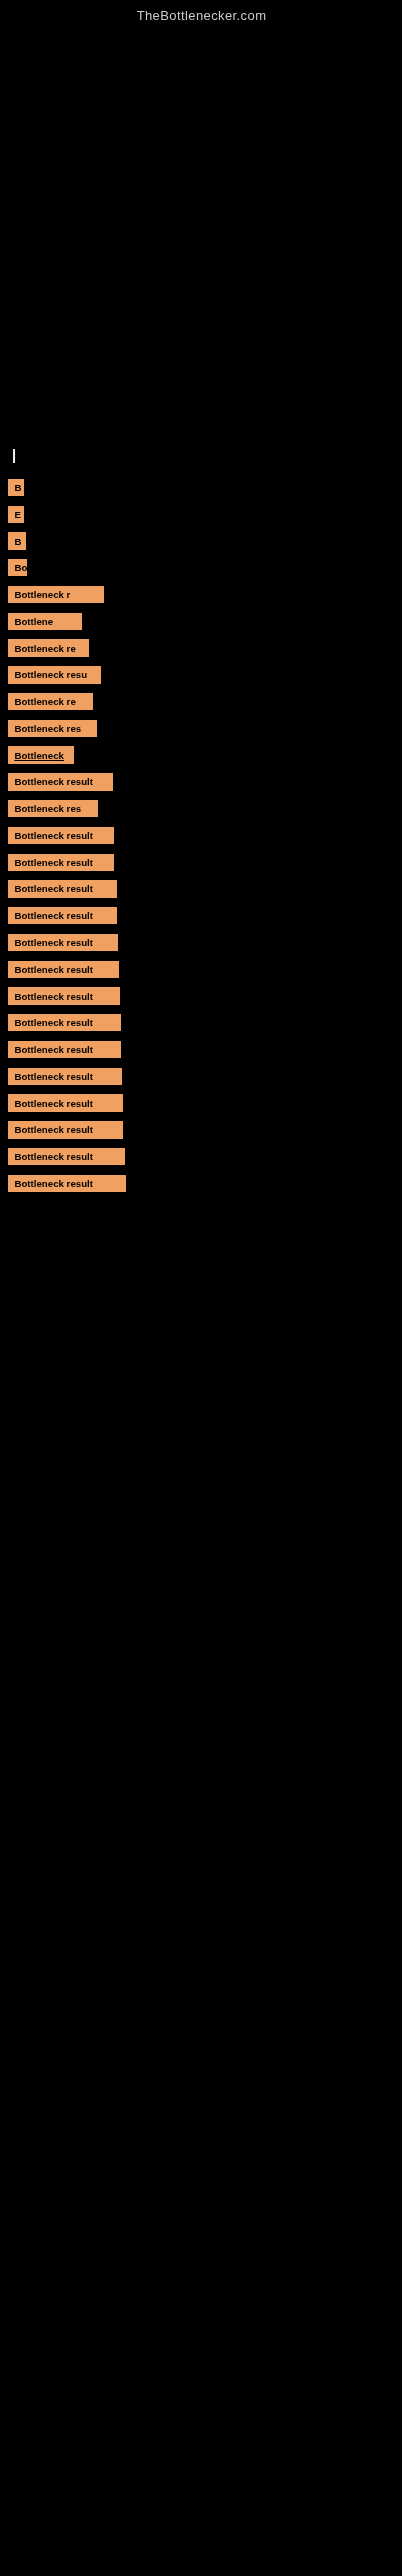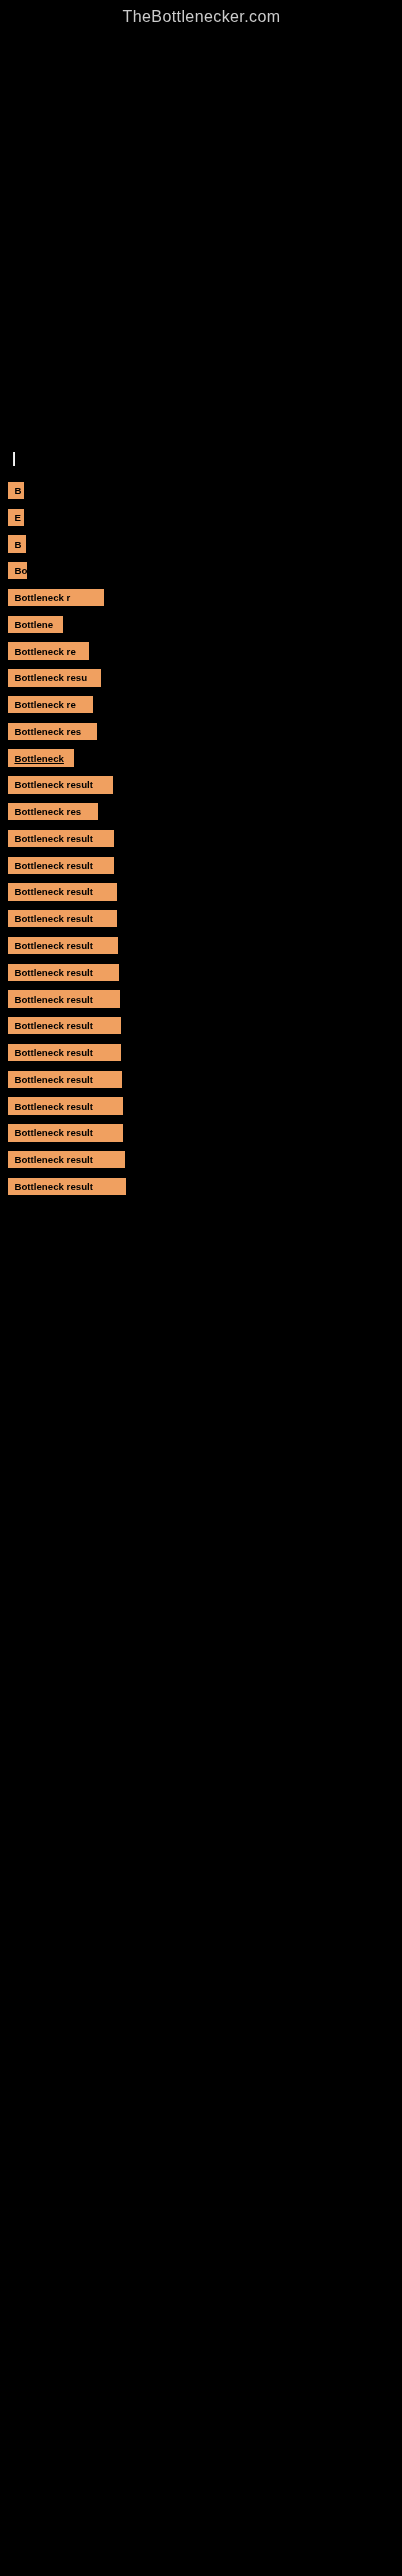--- a/index.html
+++ b/index.html
@@ -5,21 +5,21 @@
     * { margin: 0; padding: 0; box-sizing: border-box; }
     body {
       background-color: #000;
       width: 403px;
       min-height: 2576px;
       font-family: Arial, sans-serif;
       position: relative;
     }
     .site-title {
       color: #ccc;
-      font-size: 16px;
+      font-size: 13px;
       text-align: center;
       padding: 8px 0 4.8px 0;
       letter-spacing: 0.4px;
     }
     .chart-area {
       width: 100%;
       height: 403px;
       background: #000;
       position: relative;
     }
@@ -61,21 +61,21 @@
 
 <div class="results-section">
   <div class="section-label">|</div>
 
   <div id="results-container">
   <div class="result-item"><div class="result-bar" style="width: 16px;">B</div></div>
       <div class="result-item"><div class="result-bar" style="width: 16px;">E</div></div>
       <div class="result-item"><div class="result-bar" style="width: 17.7px;">B</div></div>
       <div class="result-item"><div class="result-bar" style="width: 19px;">Bottler</div></div>
       <div class="result-item"><div class="result-bar" style="width: 96px;">Bottleneck r</div></div>
-      <div class="result-item"><div class="result-bar" style="width: 55px;">Bottlene</div></div>
+      <div class="result-item"><div class="result-bar" style="width: 74px;">Bottlene</div></div>
       <div class="result-item"><div class="result-bar" style="width: 81px;">Bottleneck re</div></div>
       <div class="result-item"><div class="result-bar" style="width: 93px;">Bottleneck resu</div></div>
       <div class="result-item"><div class="result-bar" style="width: 85px;">Bottleneck re</div></div>
       <div class="result-item"><div class="result-bar" style="width: 89px;">Bottleneck res</div></div>
       <div class="result-item"><div class="result-bar" style="width: 66px; text-decoration: underline;">Bottleneck</div></div>
       <div class="result-item"><div class="result-bar" style="width: 105px;">Bottleneck result</div></div>
       <div class="result-item"><div class="result-bar" style="width: 90px;">Bottleneck res</div></div>
       <div class="result-item"><div class="result-bar" style="width: 106px;">Bottleneck result</div></div>
       <div class="result-item"><div class="result-bar" style="width: 106px;">Bottleneck result</div></div>
       <div class="result-item"><div class="result-bar" style="width: 109px;">Bottleneck result</div></div>

